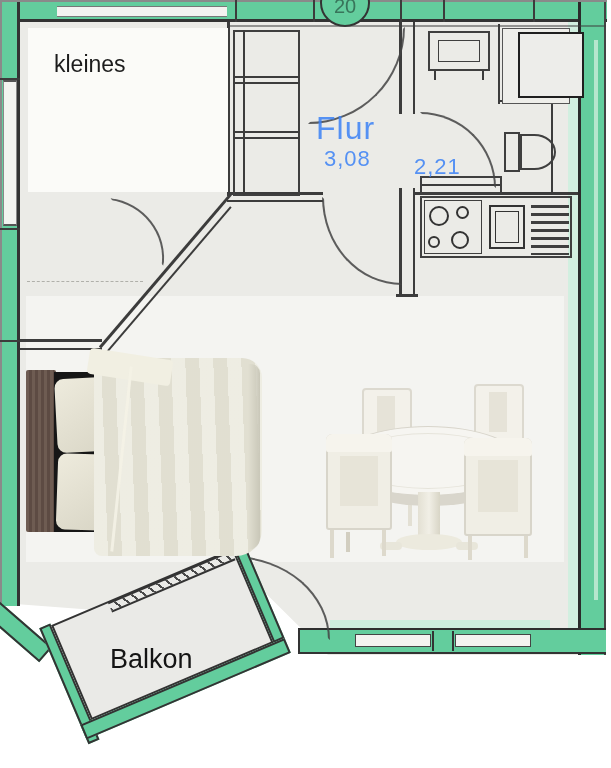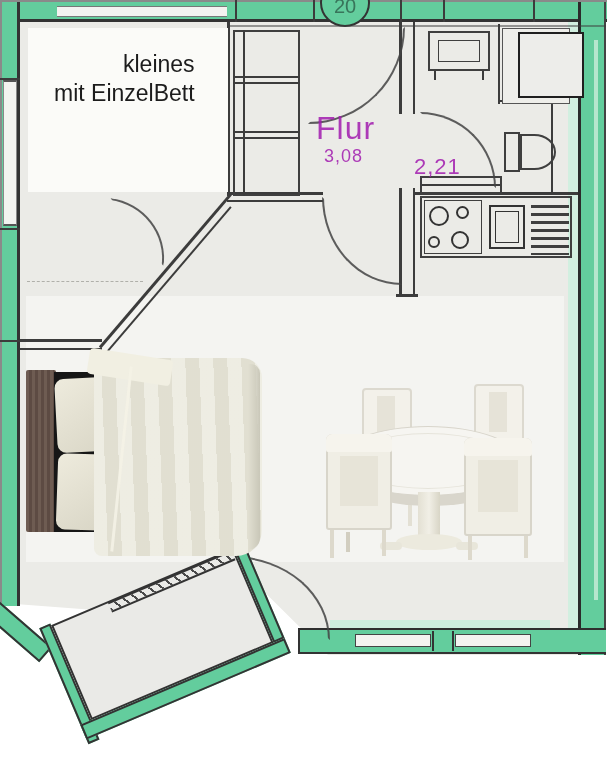--- a/index.html
+++ b/index.html
@@ -2,21 +2,21 @@
 <html><head>
 <meta charset="utf-8">
 <style>
   html,body{margin:0;padding:0;background:#ffffff;}
   *{box-sizing:border-box;}
   .scene{position:relative;width:611px;height:768px;background:#ffffff;overflow:hidden;
          font-family:"Liberation Sans",sans-serif;}
   .abs{position:absolute;}
   .ln{position:absolute;background:#3c3c3c;}
   .arc{position:absolute;border:2.5px solid transparent;opacity:.85;}
-  .plan-text{position:absolute;color:#a21caf;opacity:.85;letter-spacing:1px;}
+  .plan-text{position:absolute;color:#3b82f6;opacity:.85;letter-spacing:1px;}
   .big-label{position:absolute;color:#141414;}
 </style>
 </head>
 <body>
 
 <div class="scene">
 
   <div class="abs" style="left:2px;top:2px;width:604px;height:653px;background:#ebebe7;
               clip-path:polygon(0px 0px,604px 0px,604px 653px,326px 653px,226px 554px,106px 609px,0px 601px);"></div>
 
@@ -162,22 +162,22 @@
     <div class="abs" style="left:142px;top:56px;width:68px;height:98px;background:#f0eee5;border:2px solid #d8d5ca;border-radius:6px 6px 3px 3px;"></div>
     <div class="abs" style="left:142px;top:56px;width:68px;height:18px;background:#f6f4ed;border-radius:6px 6px 2px 2px;"></div>
     <div class="abs" style="left:156px;top:78px;width:40px;height:52px;background:#e7e4d8;"></div>
     <div class="abs" style="left:146px;top:154px;width:4px;height:24px;background:#ddd9cc;"></div>
     <div class="abs" style="left:202px;top:154px;width:4px;height:22px;background:#ddd9cc;"></div>
   </div>
 
   <div class="abs" style="left:28px;top:28px;width:200px;height:164px;background:#fbfbf8;">
     <div style="position:absolute;left:26px;top:22px;font-size:23px;line-height:29px;color:#1c1c1c;">
       <span style="display:block;text-align:right;">kleines</span>
-      <span style="display:block;">mit EinzelBett</span>
     </div>
   </div>
 
   <div class="plan-text" style="left:316px;top:110px;font-size:32px;">Flur</div>
-  <div class="plan-text" style="left:324px;top:146px;font-size:18px;">3,08</div>
+  <div class="plan-text" style="left:324px;top:146px;font-size:22px;">3,08</div>
   <div class="plan-text" style="left:414px;top:154px;font-size:22px;">2,21</div>
 
+  <div class="big-label" style="left:110px;top:644px;font-size:27px;">Balkon</div>
 
 </div>
 
 </body></html>

